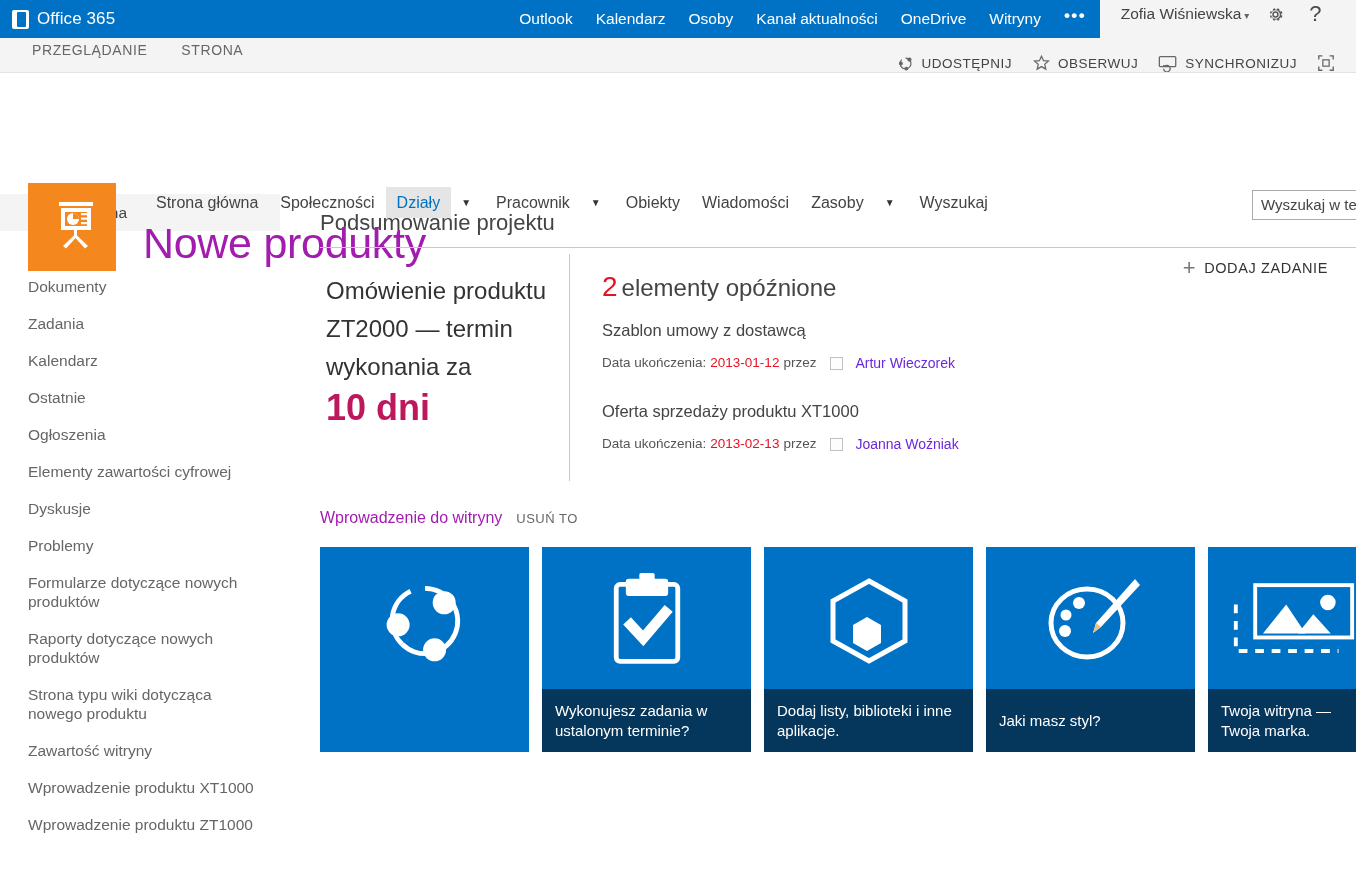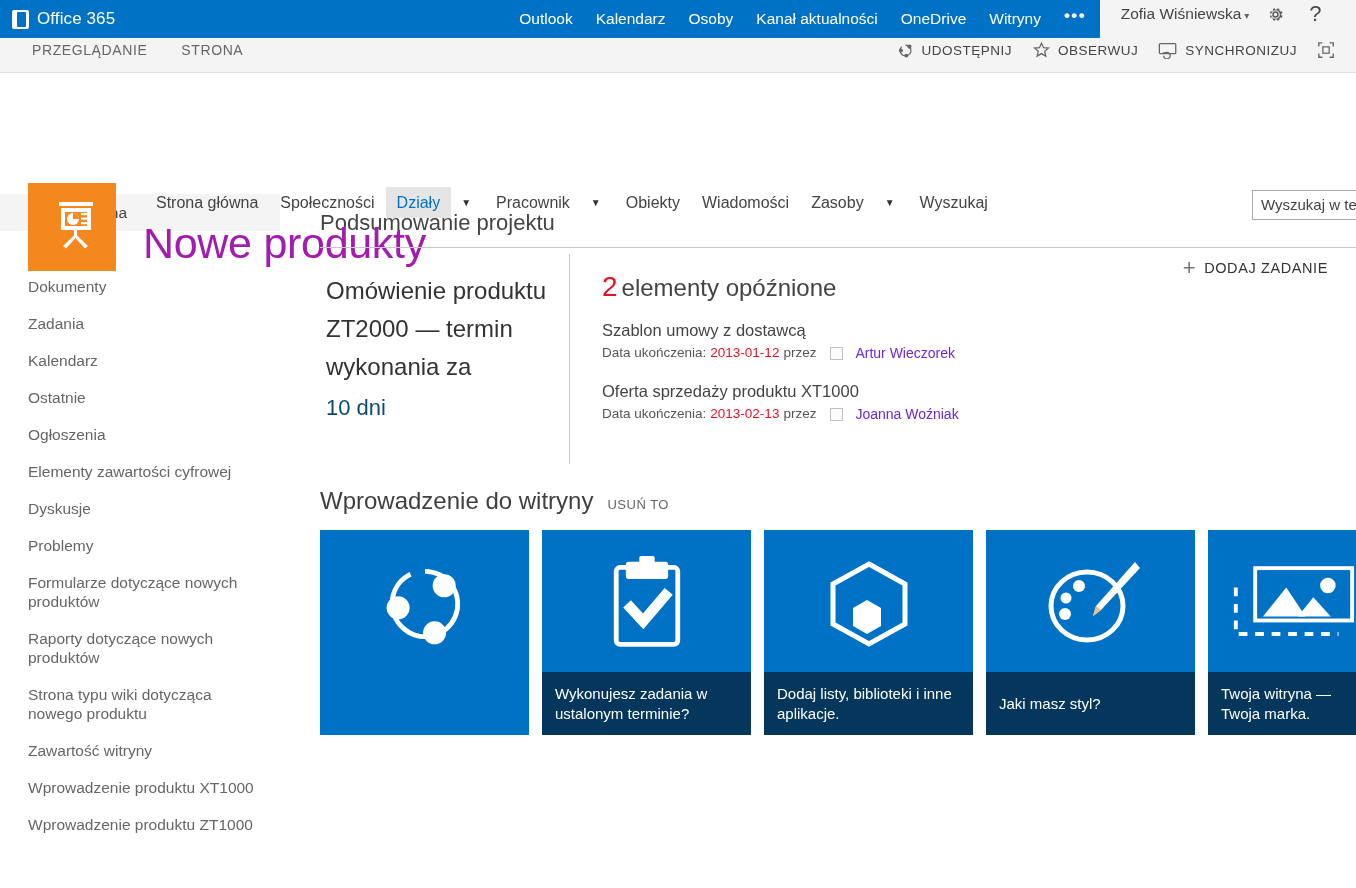--- a/index.html
+++ b/index.html
@@ -102,21 +102,21 @@
     color: #5b5b5b;
   }
   .suite-icon-btn.help { font-size: 22px; color: #4a4a4a; }
 
   
   .ribbon {
     height: 45px;
     background: #f4f4f4;
     border-bottom: 1px solid #e3e3e3;
     display: flex;
-    align-items: center;
+    align-items: flex-end;
     padding: 0 14px 0 32px;
   }
   .ribbon-tabs { display: flex; gap: 34px; }
   .ribbon-tab {
     font-size: 14px;
     color: #666666;
     letter-spacing: .6px;
     line-height: 44px;
   }
   .ribbon-actions {
@@ -248,24 +248,25 @@
     border-right: 1px solid #c8c8c8;
     min-height: 210px;
   }
   .summary-left .desc {
     font-size: 24px;
     color: #333333;
     line-height: 38px;
     font-weight: normal;
   }
   .summary-left .days {
-    font-size: 22px;
-    color: #0c4a6e;
+    font-size: 36px;
+    color: #be185d;
     line-height: 40px;
     margin-top: 2px;
+    font-weight: bold;
   }
   .summary-right {
     flex: 1;
     padding: 18px 0 0 32px;
     position: relative;
   }
   .overdue-head {
     font-size: 24px;
     color: #444444;
     line-height: 30px;
@@ -284,21 +285,21 @@
     line-height: 22px;
     margin-bottom: 3px;
   }
   .task-meta {
     font-size: 13.5px;
     color: #555555;
     display: flex;
     align-items: center;
     line-height: 18px;
   }
-  .task-meta .date { color: #e81123; margin: 0 4px; }
+  .task-meta .date { color: #e81123; margin: 10px 4px; }
   .task-meta .checkbox {
     width: 13px; height: 13px;
     border: 1px solid #c0c0c0;
     background: #fdfdfd;
     display: inline-block;
     margin: 0 12px 0 14px;
   }
   .task-meta .person { color: #6d28d9; font-size: 14px; }
   .add-task {
     position: absolute;
@@ -319,22 +320,22 @@
   }
 
   
   .getstarted-head {
     display: flex;
     align-items: baseline;
     gap: 14px;
     margin: 22px 0 14px 0;
   }
   .getstarted-head .h {
-    font-size: 24px;
-    color: #404040;
+    font-size: 16px;
+    color: #a21caf;
     line-height: 30px;
   }
   .getstarted-head .remove {
     font-size: 13px;
     color: #666666;
     letter-spacing: .5px;
   }
   .tiles {
     display: flex;
     gap: 13px;

